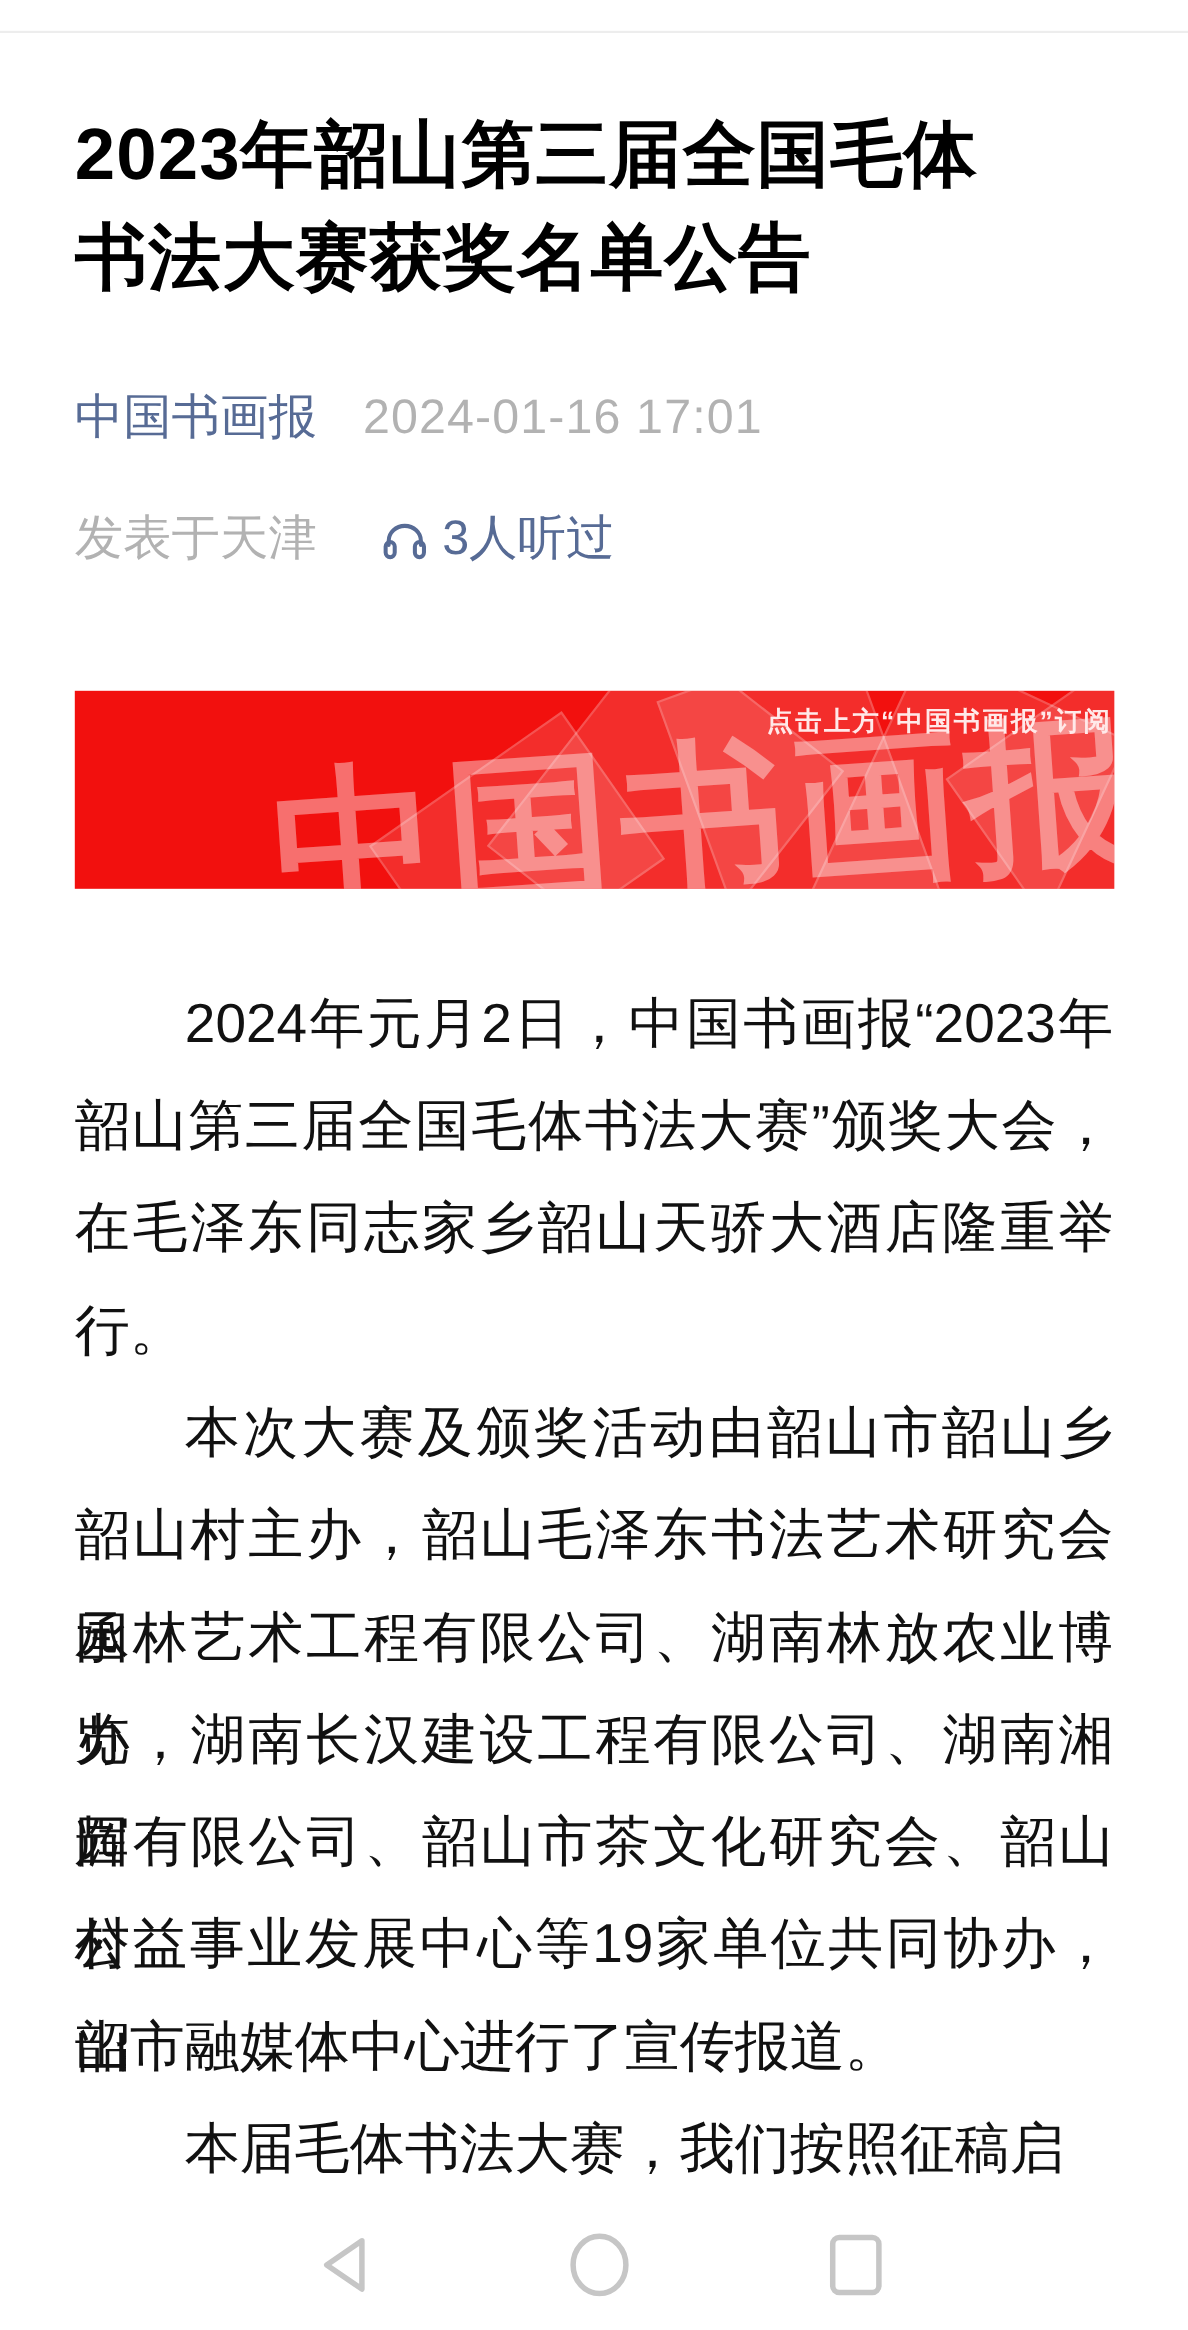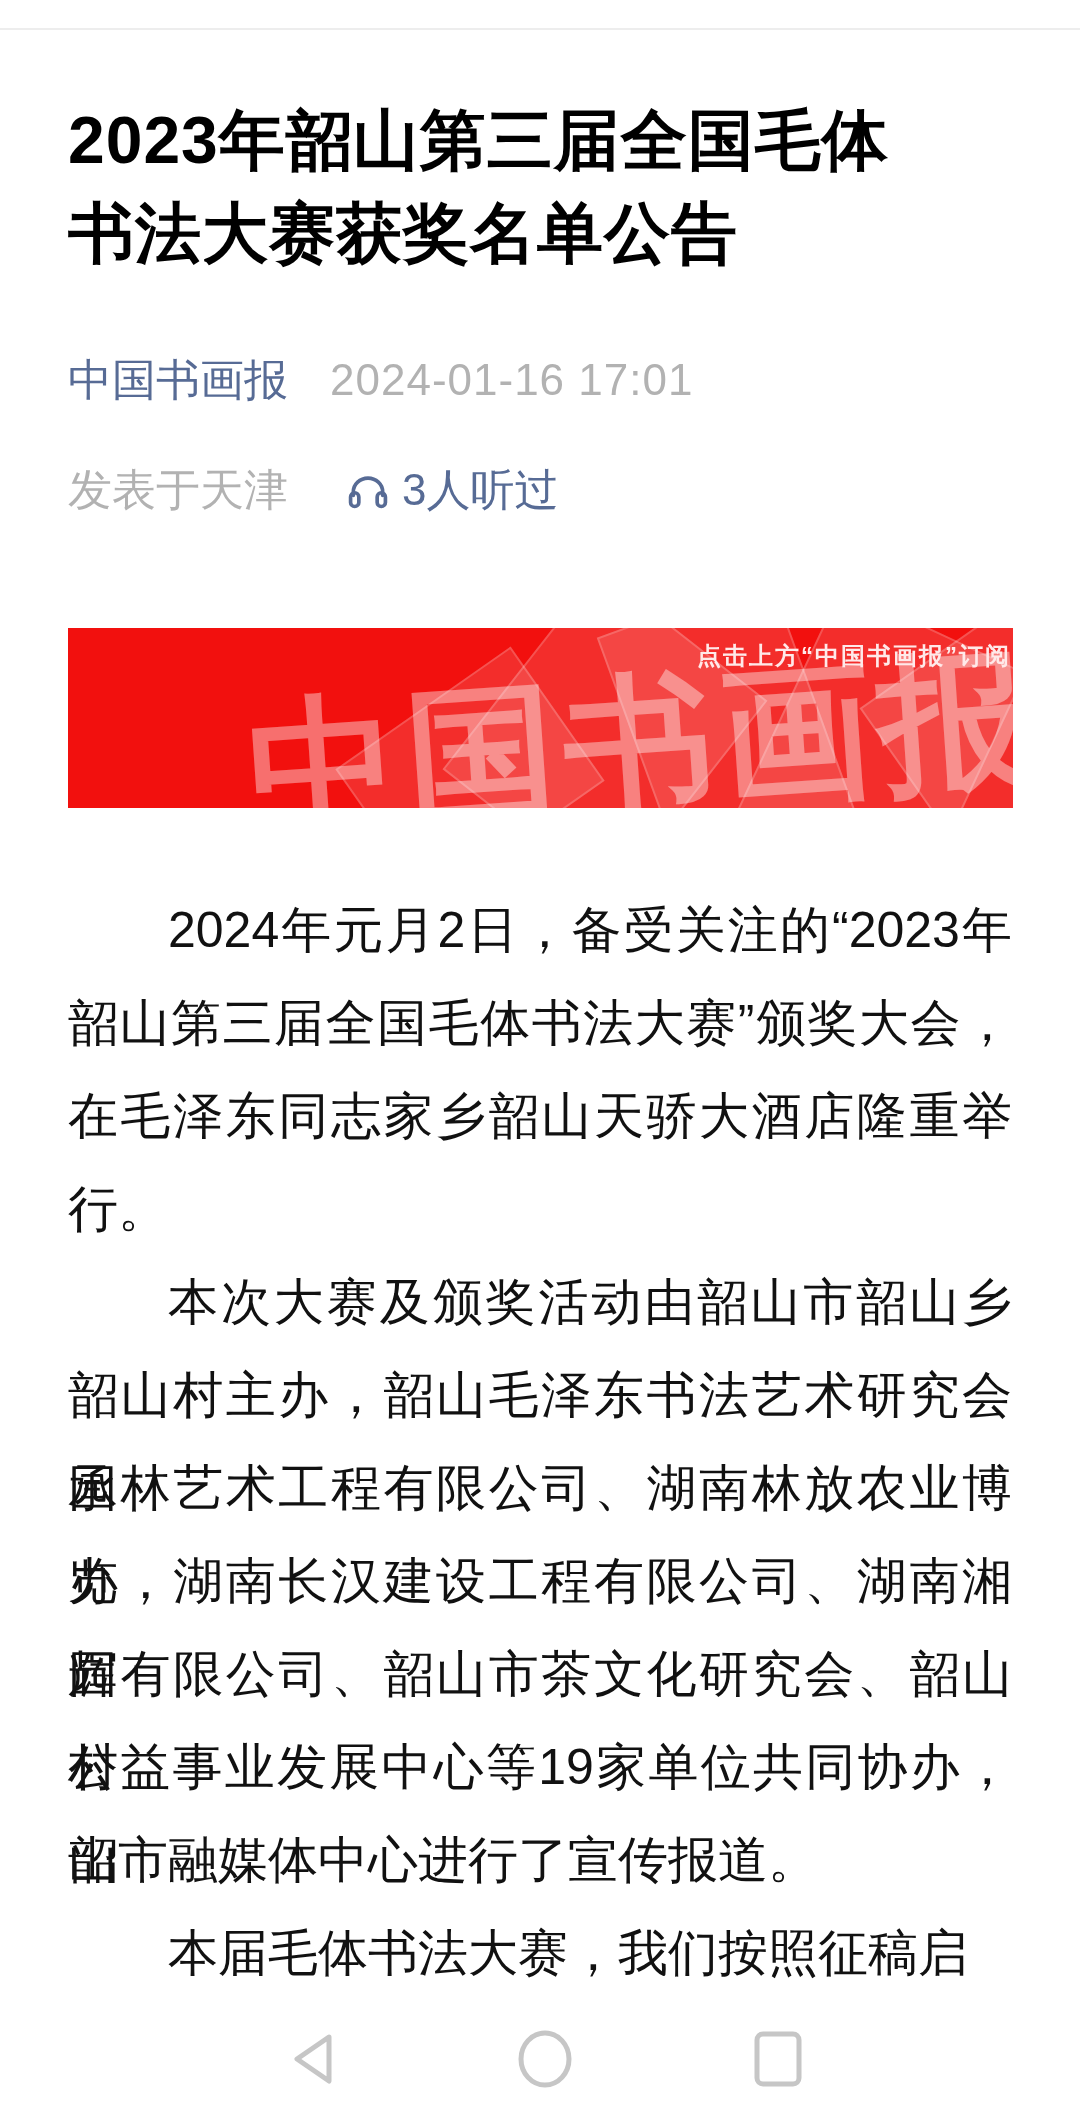--- a/index.html
+++ b/index.html
@@ -118,21 +118,21 @@
     <div class="np np1"></div>
     <div class="np np2"></div>
     <div class="np np3"></div>
     <div class="np np4"></div>
     <div class="np np5"></div>
     <div class="banner-watermark">中国书画报</div>
     <div class="banner-caption">点击上方“中国书画报”订阅</div>
   </div>
 
   <div class="article-body">
-      <div class="body-line just indent">2024年元月2日，备受关注的“2023年</div>
+      <div class="body-line just indent">2024年元月2日，中国书画报“2023年</div>
       <div class="body-line just">韶山第三届全国毛体书法大赛”颁奖大会，</div>
       <div class="body-line just">在毛泽东同志家乡韶山天骄大酒店隆重举</div>
       <div class="body-line">行。</div>
       <div class="body-line just indent">本次大赛及颁奖活动由韶山市韶山乡</div>
       <div class="body-line just">韶山村主办，韶山毛泽东书法艺术研究会承</div>
       <div class="body-line just">园林艺术工程有限公司、湖南林放农业博览</div>
       <div class="body-line just">办，湖南长汉建设工程有限公司、湖南湘辉</div>
       <div class="body-line just">园有限公司、韶山市茶文化研究会、韶山村</div>
       <div class="body-line just">公益事业发展中心等19家单位共同协办，韶</div>
       <div class="body-line">山市融媒体中心进行了宣传报道。</div>

